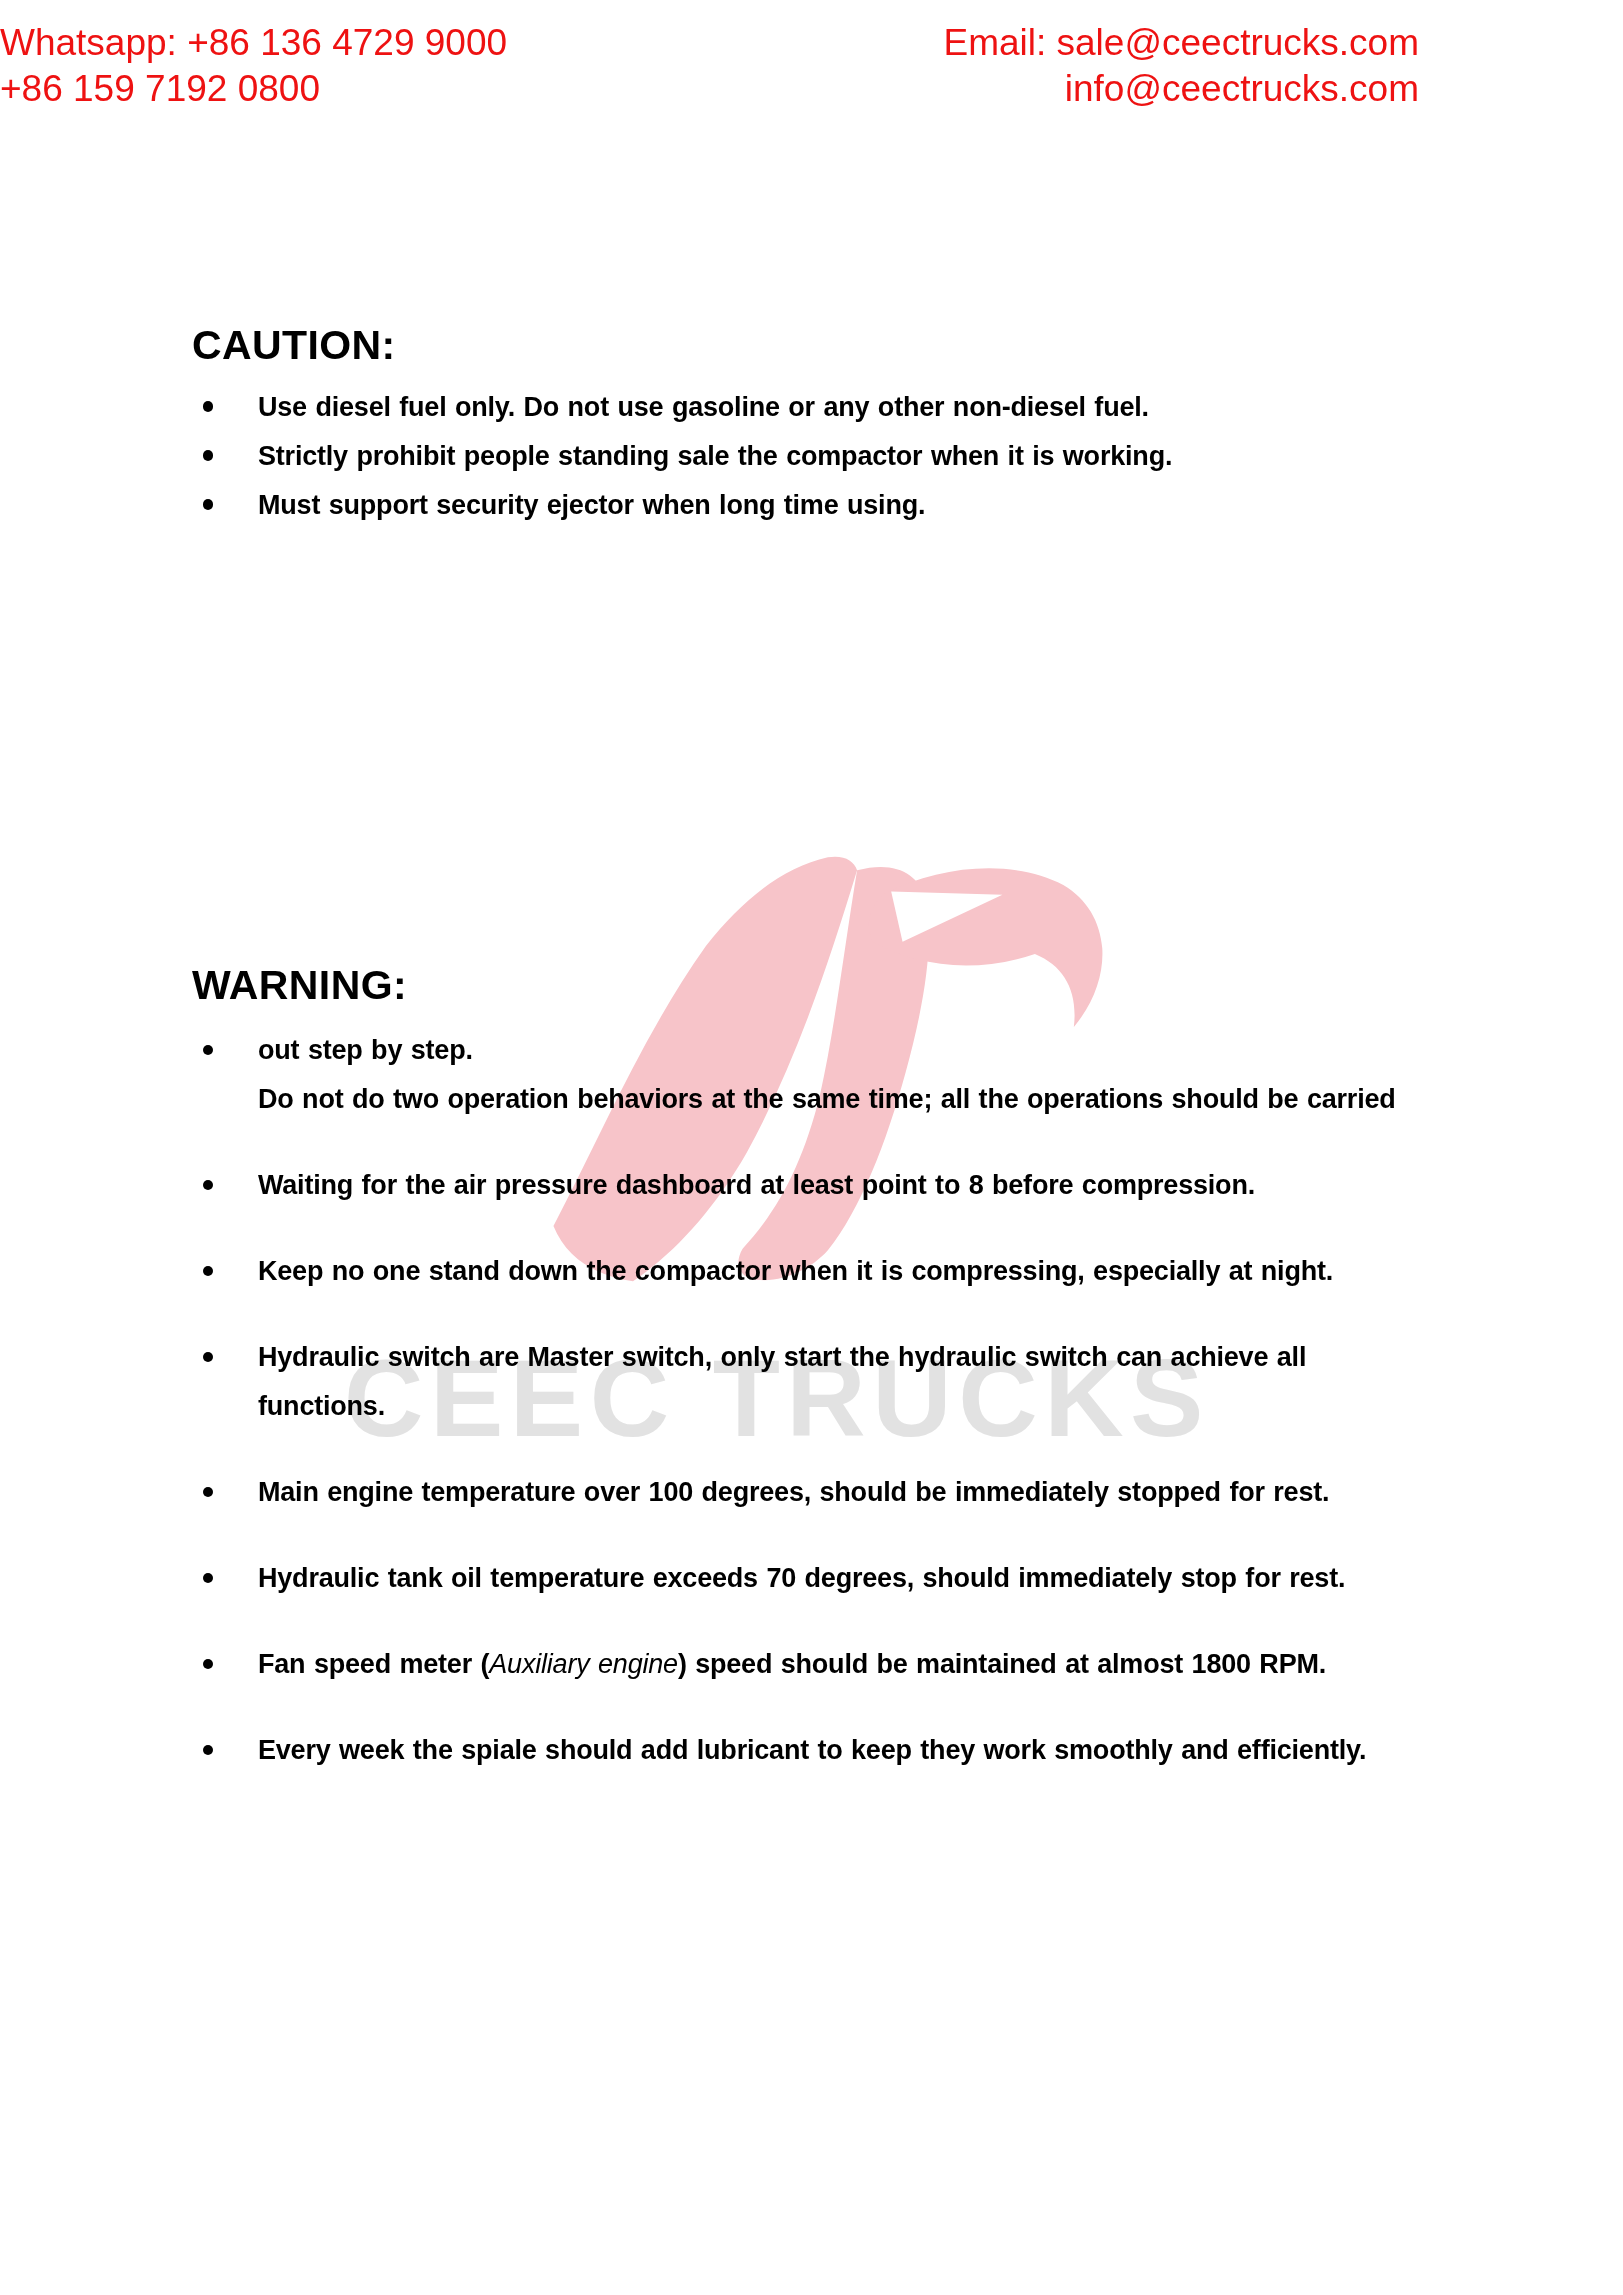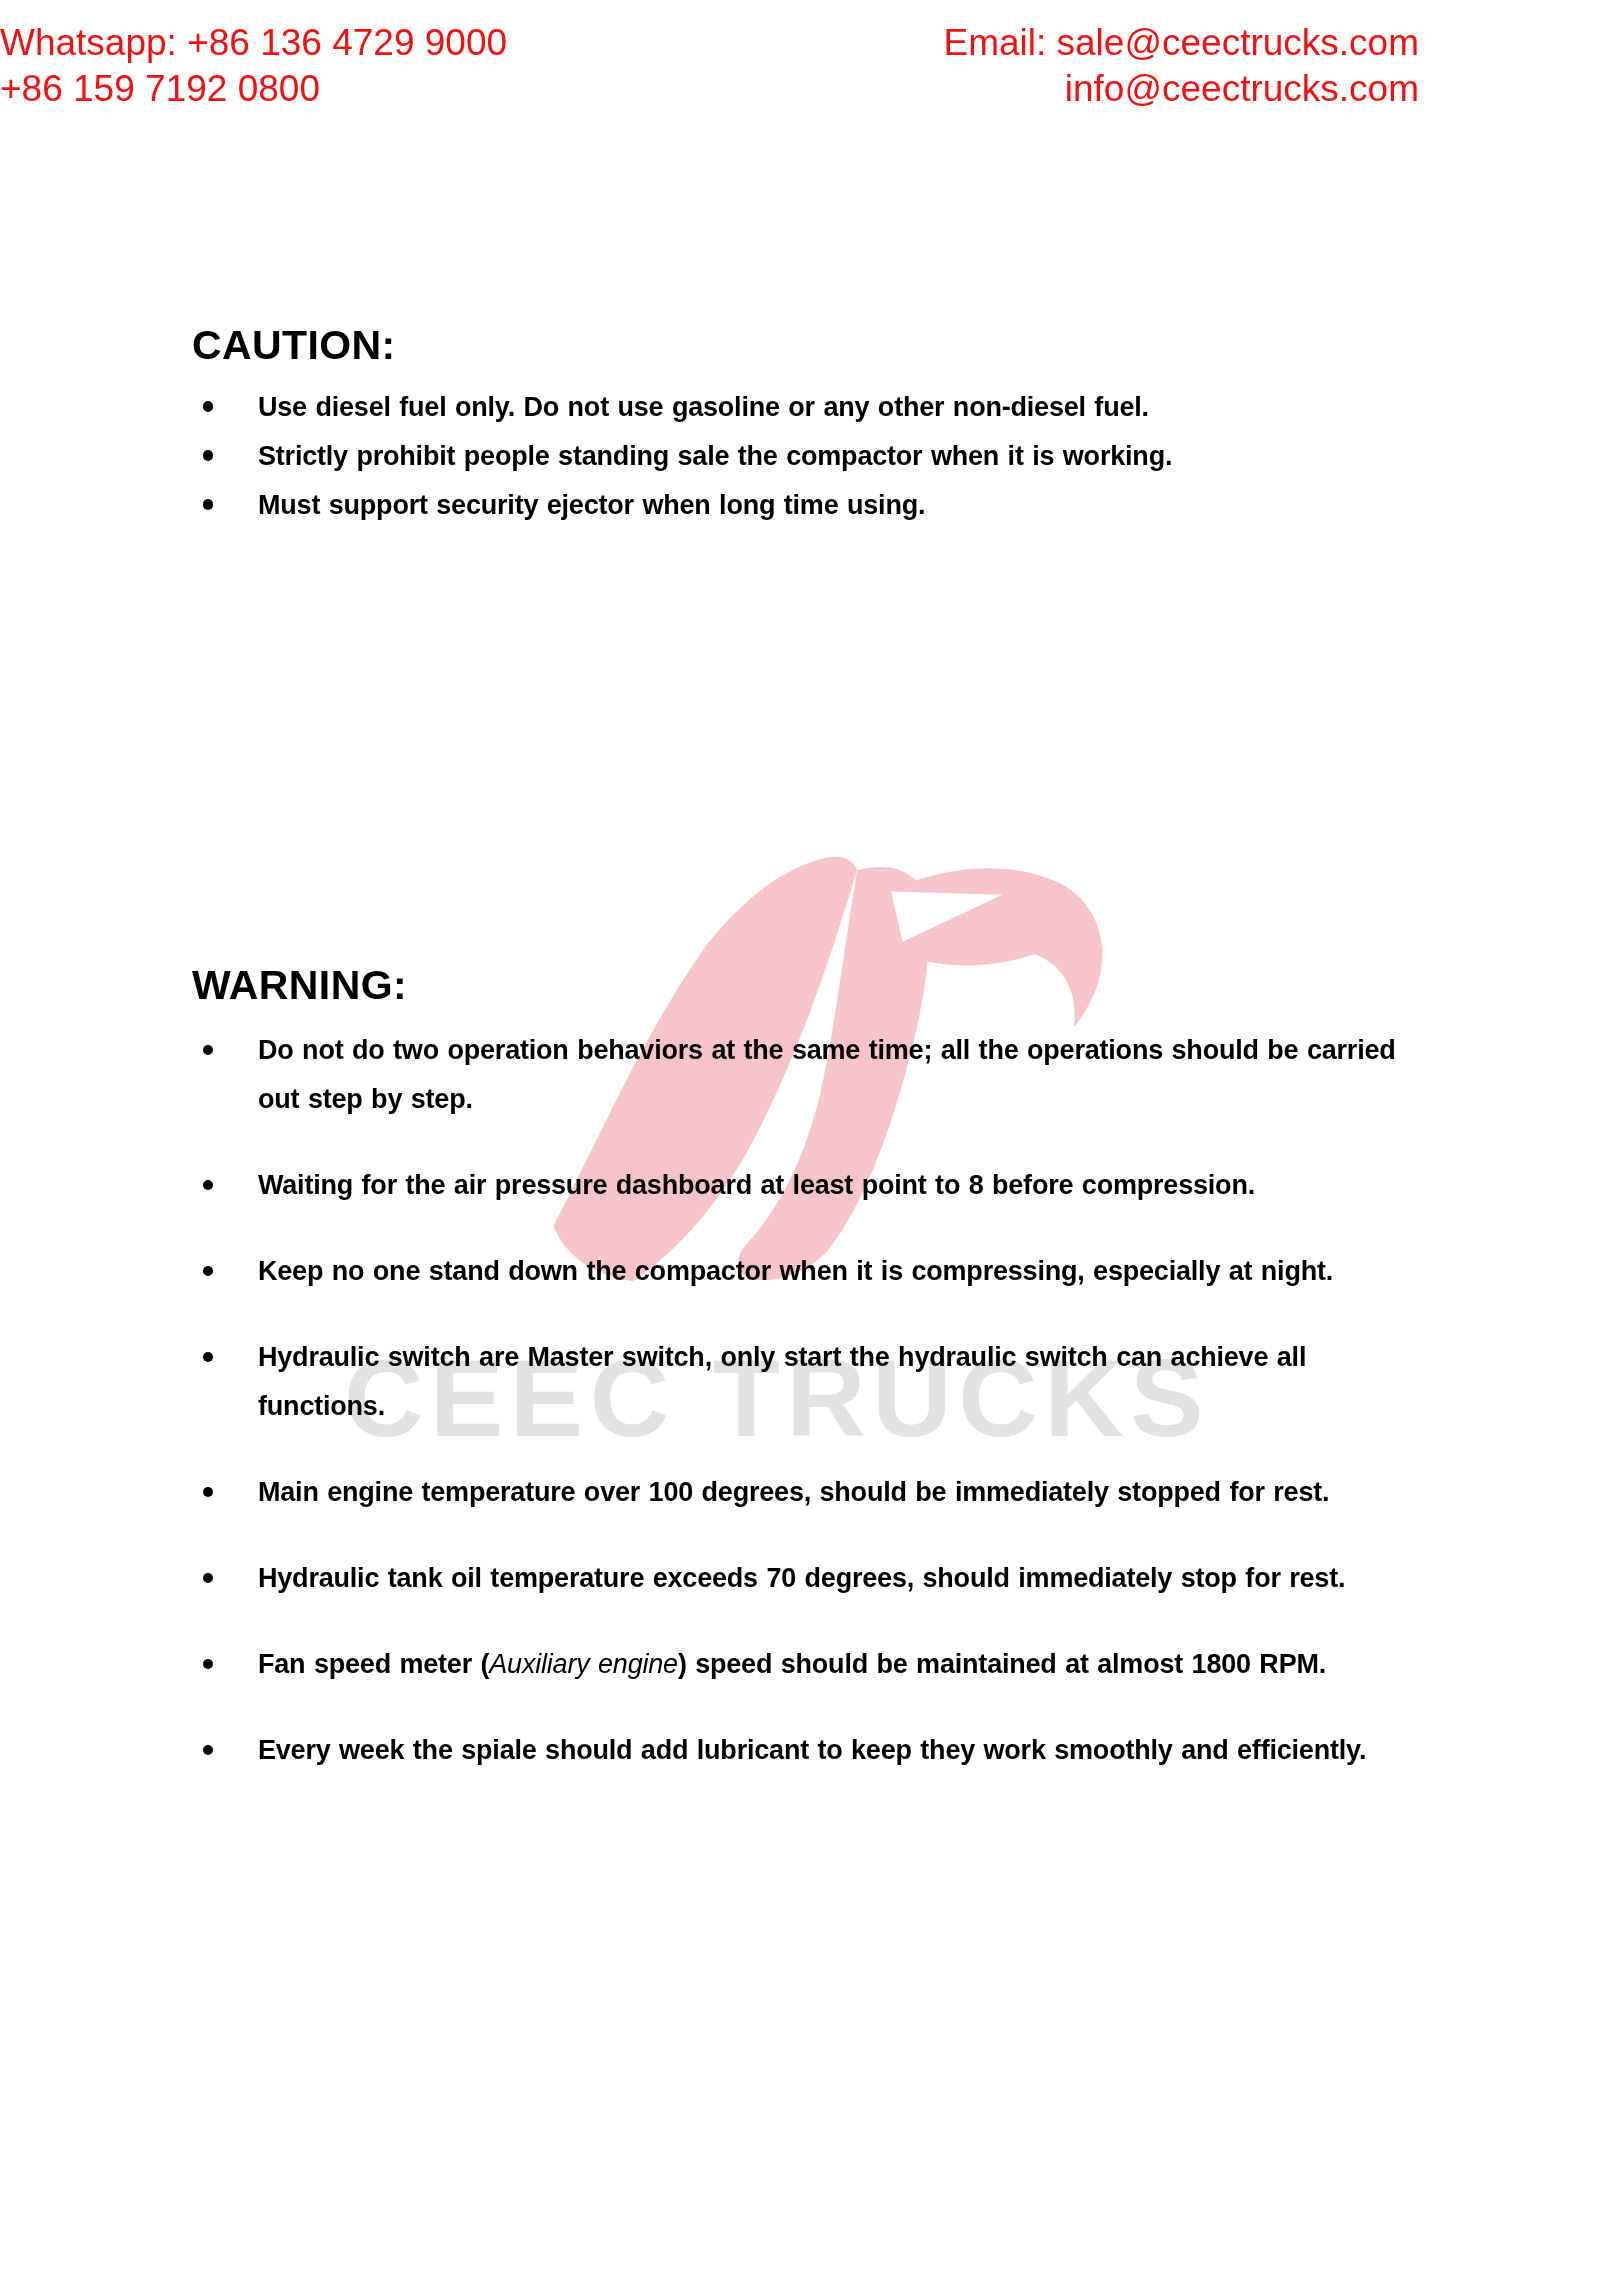--- a/index.html
+++ b/index.html
@@ -121,22 +121,22 @@
           <div class="line">Must support security ejector when long time using.</div>
         </li>
       </ul>
   </div>
 
   <div class="section warning">
     <h2>WARNING:</h2>
     <ul id="warning-list">
         <li>
           <span class="dot"></span>
+          <div class="line">out step by step.</div>
           <div class="line">Do not do two operation behaviors at the same time; all the operations should be carried</div>
-          <div class="line">out step by step.</div>
         </li>
         <li>
           <span class="dot"></span>
           <div class="line">Waiting for the air pressure dashboard at least point to 8 before compression.</div>
         </li>
         <li>
           <span class="dot"></span>
           <div class="line">Keep no one stand down the compactor when it is compressing, especially at night.</div>
         </li>
         <li>

